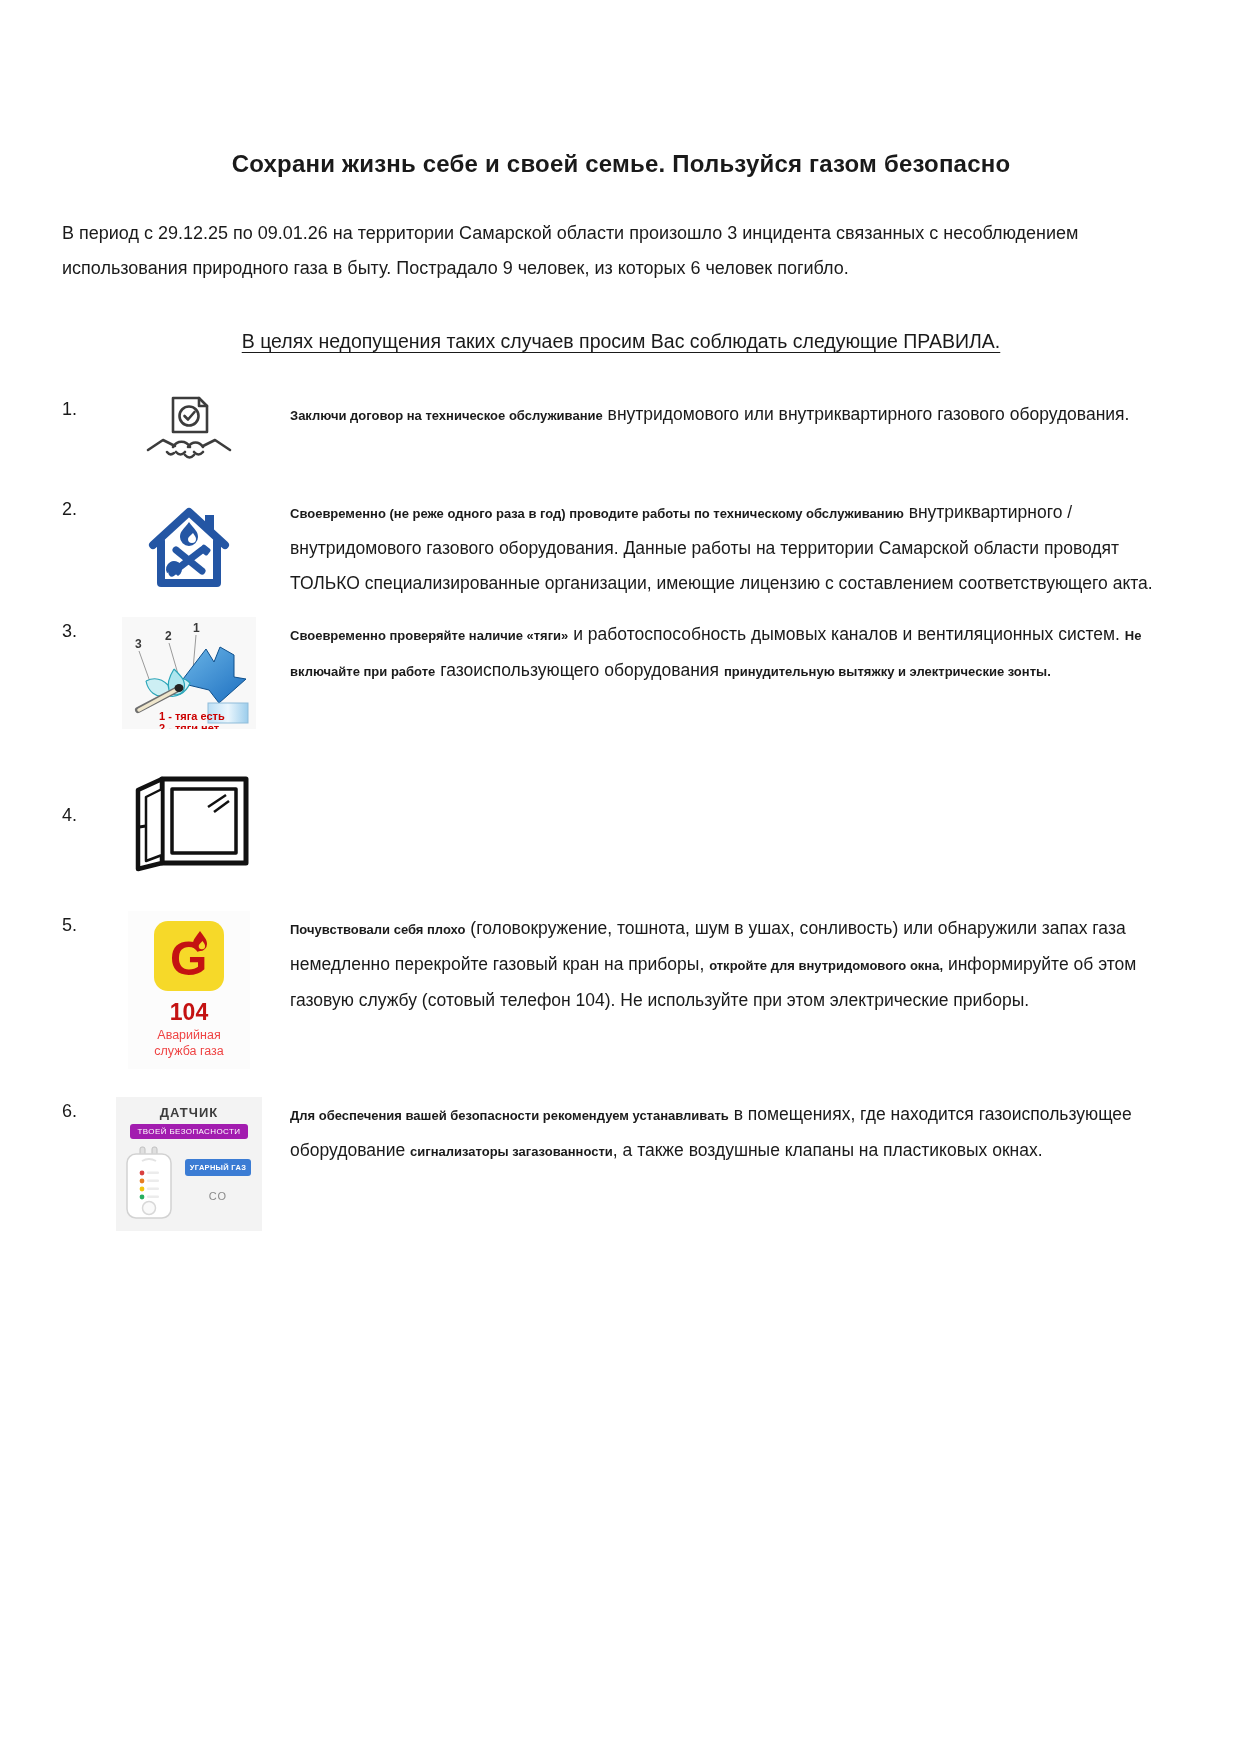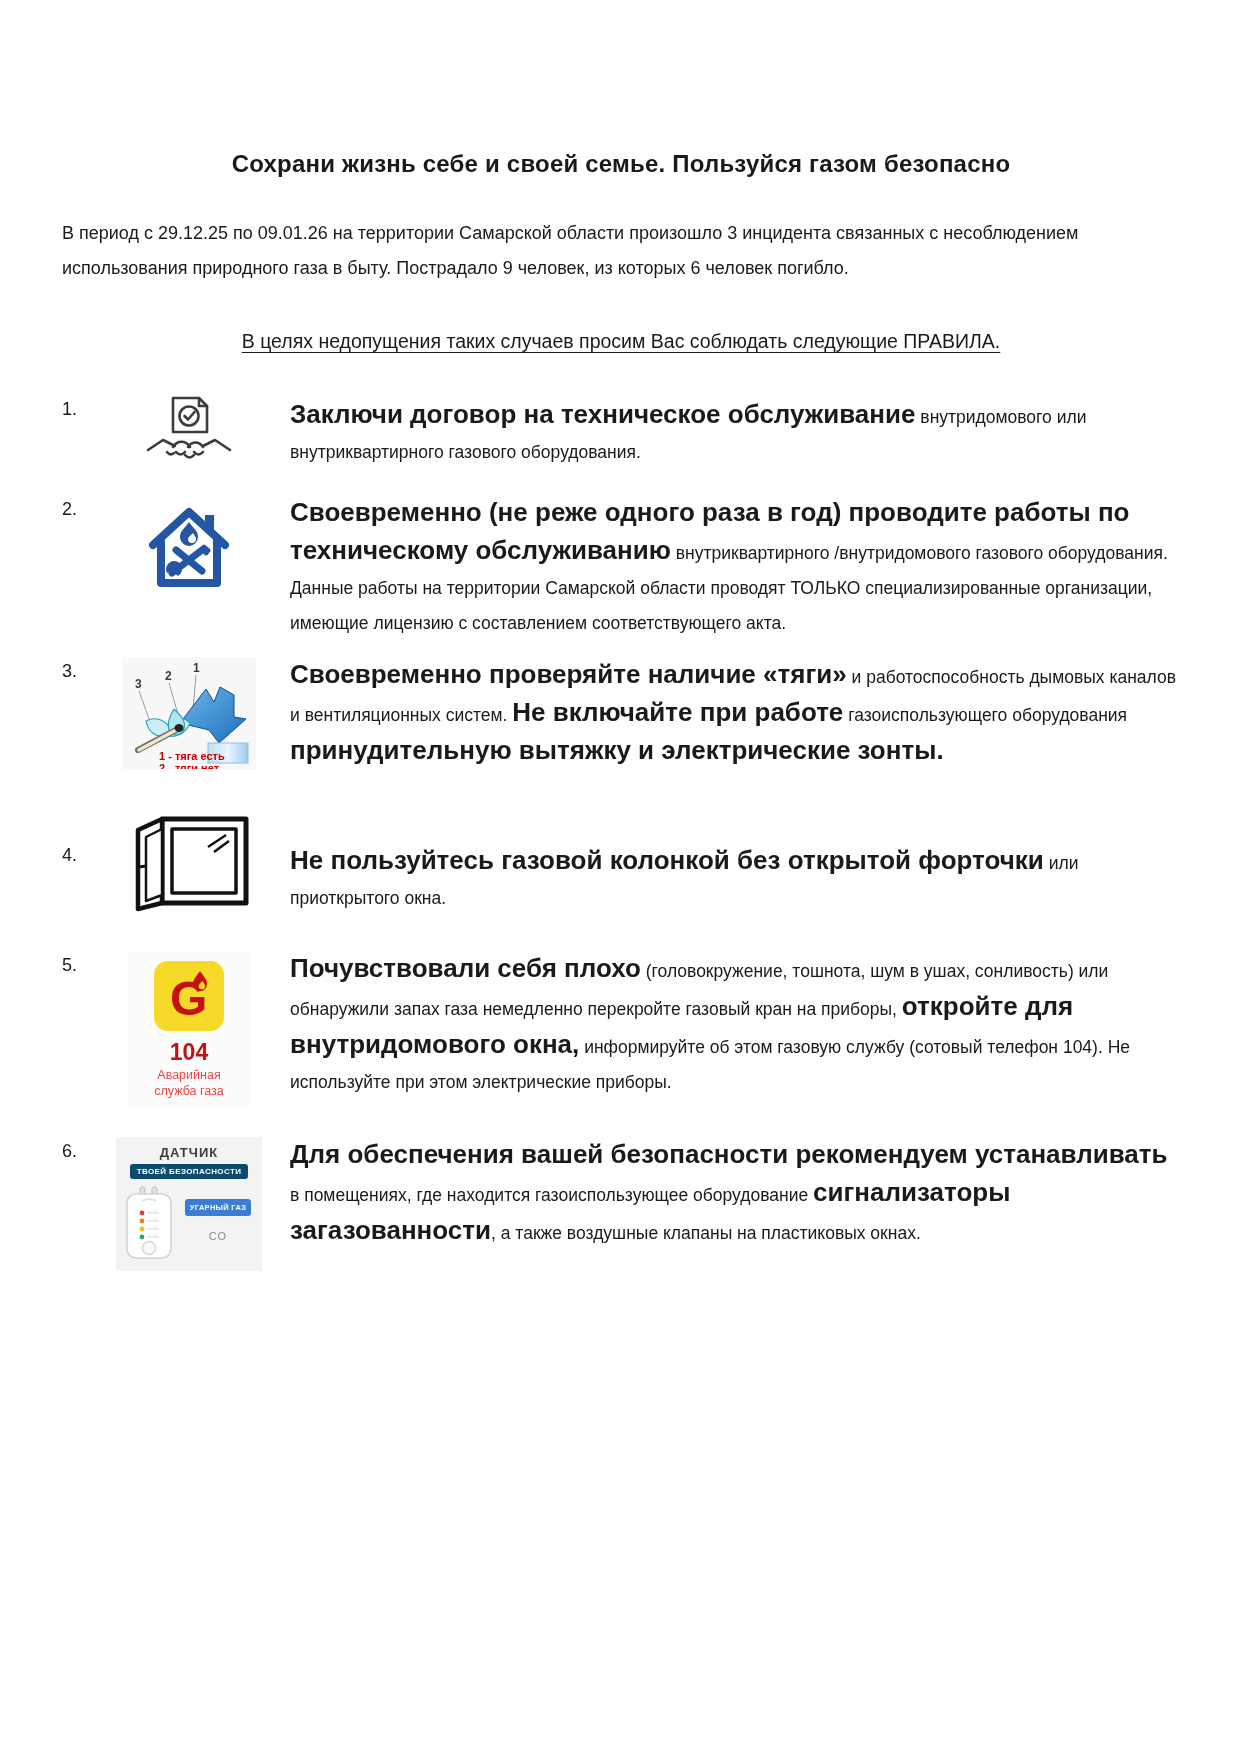--- a/index.html
+++ b/index.html
@@ -21,21 +21,21 @@
   .subtitle{
     font-size:19.5px;text-decoration:underline;text-underline-offset:4px;
   }
   .rules{margin-top:42px;}
   .rule{display:flex;align-items:flex-start;margin-bottom:16px;}
   .rule-number{width:54px;flex:0 0 54px;font-size:18px;padding-top:4px;}
   .rule-iconbox{width:146px;flex:0 0 146px;display:flex;justify-content:center;}
   .rule-text{
     flex:1;margin-left:28px;font-size:17.5px;line-height:35px;
   }
-  .rule-text b{font-size:26px;}
+  .rule-text b{font-size:13px;}
   .al-left{text-align:left;}
   .al-center{text-align:left;}
   .pt-sm{padding-top:2px;}
   .pt-md{padding-top:28px;}
   .mb-md{margin-bottom:34px;}
   .mb-sm{margin-bottom:22px;}
 
   
   .gas104-card{
     width:122px;background:#fcfcfc;text-align:center;padding:8px 0 10px 0;
@@ -45,22 +45,22 @@
 
   
   .detector-card{
     width:146px;background:#f3f3f3;padding:8px 6px 10px 6px;box-sizing:border-box;
     font-family:"Liberation Sans", sans-serif;
   }
   .detector-title{
     text-align:center;font-weight:bold;font-size:13px;color:#3d3d3d;letter-spacing:1px;
   }
   .detector-badge{
-    margin:4px auto 0 auto;width:118px;background:#0c4a6e;color:#fff;
-    font-size:8px;font-weight:bold;text-align:center;border-radius:3px;
+    margin:4px auto 0 auto;width:118px;background:#a21caf;color:#fff;
+    font-size:8px;font-weight:normal;text-align:center;border-radius:3px;
     padding:3px 0;letter-spacing:.4px;
   }
   .detector-body{display:flex;margin-top:6px;align-items:flex-start;}
   .detector-right{flex:1;display:flex;flex-direction:column;align-items:center;margin-top:14px;}
   .detector-label{
     background:#3b7cd4;color:#fff;font-size:7.5px;font-weight:bold;
     border-radius:3px;padding:4px 5px;letter-spacing:.3px;white-space:nowrap;
   }
   .detector-co{color:#8a8a8a;font-size:11px;margin-top:14px;letter-spacing:1px;}
 </style>
@@ -178,21 +178,20 @@
               <rect x="46" y="14" width="64" height="64" stroke-width="3.5"></rect>
               <line x1="82" y1="32" x2="100" y2="20" stroke-width="2.5"></line>
               <line x1="88" y1="37" x2="103" y2="26" stroke-width="2.5"></line>
               <polygon points="36,4 12,15 12,94 36,88" stroke-width="4.5"></polygon>
               <polygon points="36,14 20,22 20,86 36,80" stroke-width="2.5"></polygon>
               <line x1="13" y1="52" x2="20" y2="51" stroke-width="3"></line>
             </g>
           </svg>
         </span>
       </div>
-      <div class="rule-text al-center pt-md"><b>Не пользуйтесь газовой колонкой без открытой форточки</b><span> или приоткрытого окна.</span></div>
     </div>
 
     <div class="rule mb-sm" style="margin-top:34px;">
       <div class="rule-number">5.</div>
       <div class="rule-iconbox">
         <div class="gas104-card">
           <svg width="74" height="74" viewBox="0 0 74 74">
             <rect x="2" y="2" width="70" height="70" rx="14" fill="#f6d929"></rect>
             <text x="18" y="56" font-size="48" font-weight="bold" fill="#c41212" font-family="Liberation Sans, sans-serif">G</text>
             <path d="M48 12 c4 6 7 8 7 13 a7 7 0 1 1 -14 0 c0 -5 3 -7 7 -13" fill="#c41212"></path>

